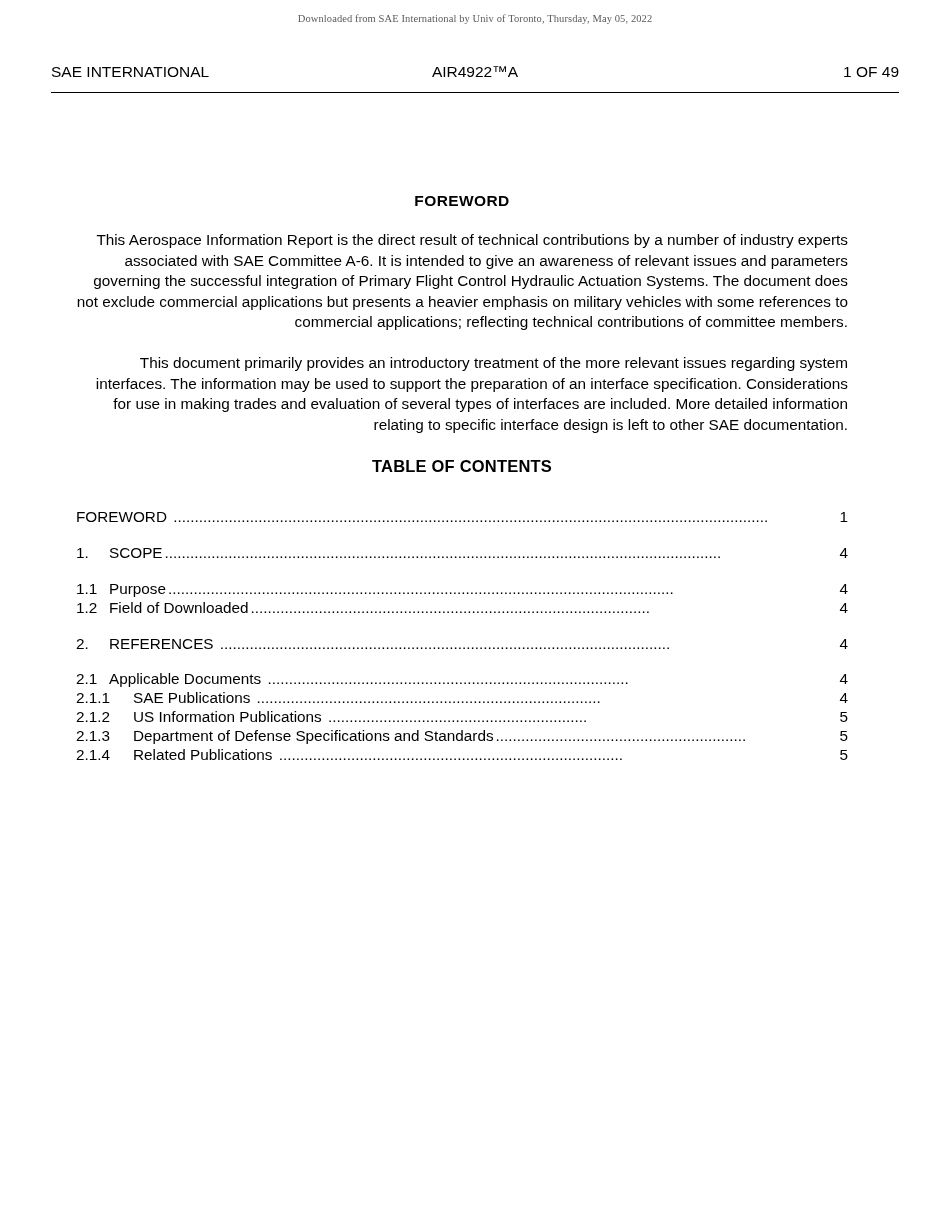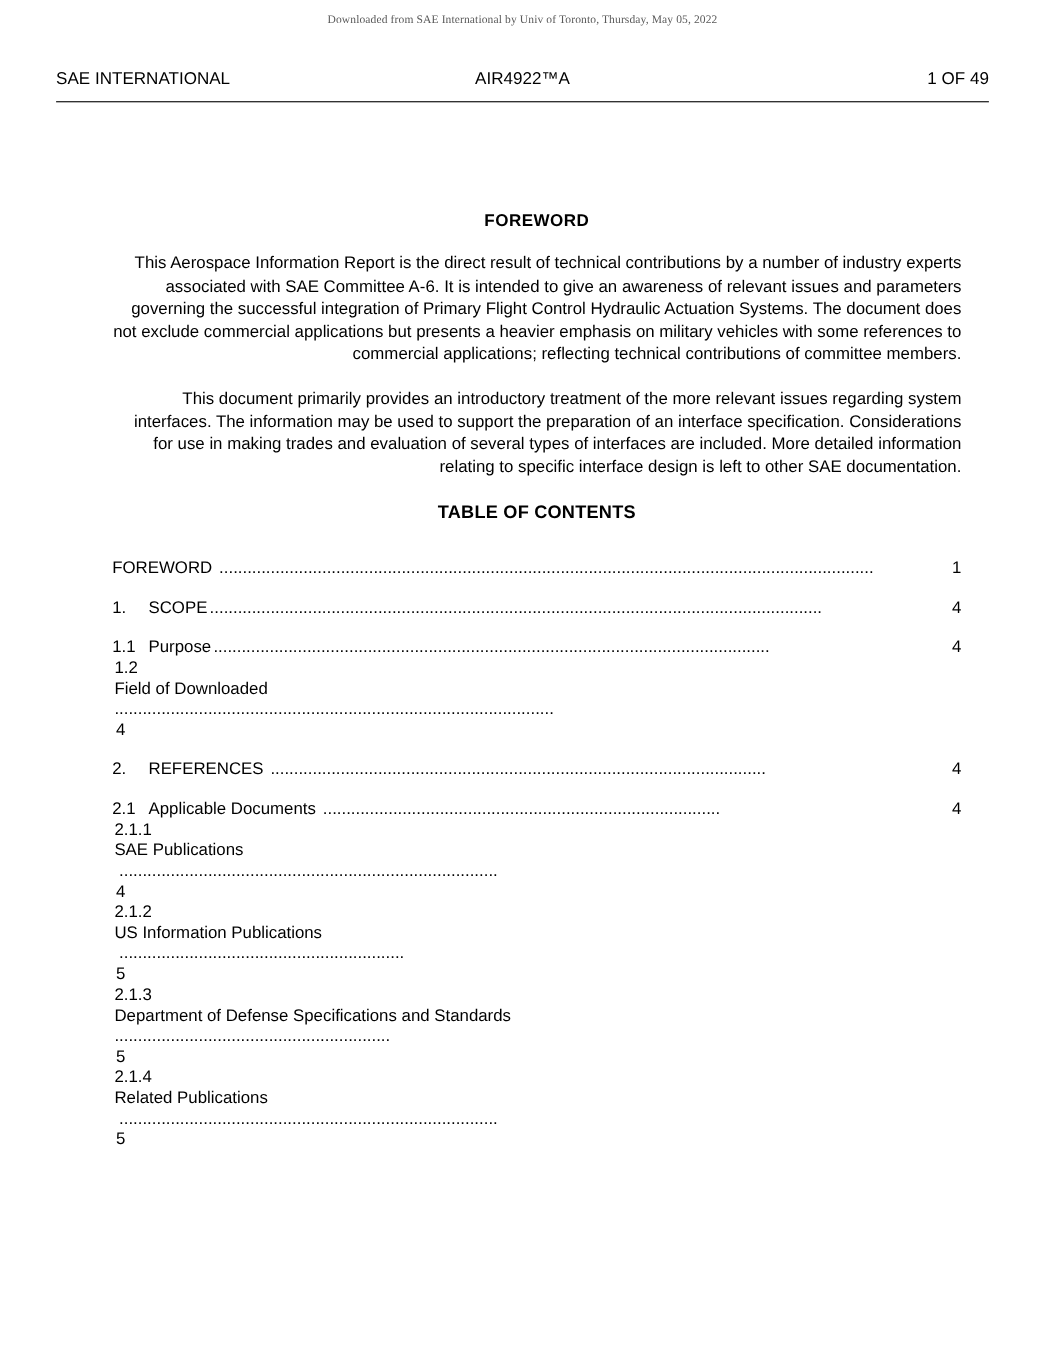--- a/index.html
+++ b/index.html
@@ -48,21 +48,21 @@
   .rule {
     position: absolute;
     top: 92px;
     left: 51px;
     width: 848px;
     border-bottom: 1px solid #000;
   }
   .content {
     position: absolute;
     top: 120px;
-    left: 64px;
+    left: 38px;
     width: 848px;
   }
   .foreword-title {
     text-align: center;
     font-size: 15.5px;
     margin-top: 72px;
     margin-bottom: 0;
     letter-spacing: 0.4px;
   }
   p.body-par {
@@ -84,21 +84,21 @@
     padding: 0 38px 0 38px;
   }
   .toc-row {
     display: flex;
     align-items: baseline;
     font-size: 15.3px;
     line-height: 18.8px;
     white-space: nowrap;
   }
   .toc-row.spaced { margin-top: 17px; }
-  .toc-row.tight { margin-top: 0px; flex-direction: column; }
+  .toc-row.tight { margin-top: 0px; }
   .toc-num {
     display: inline-block;
     flex: 0 0 auto;
   }
   .toc-num.w1 { width: 0; }
   .toc-num.w2 { width: 33px; }
   .toc-num.w3 { width: 57px; }
   .toc-label { flex: 0 0 auto; }
   .dots {
     flex: 1 1 auto;

